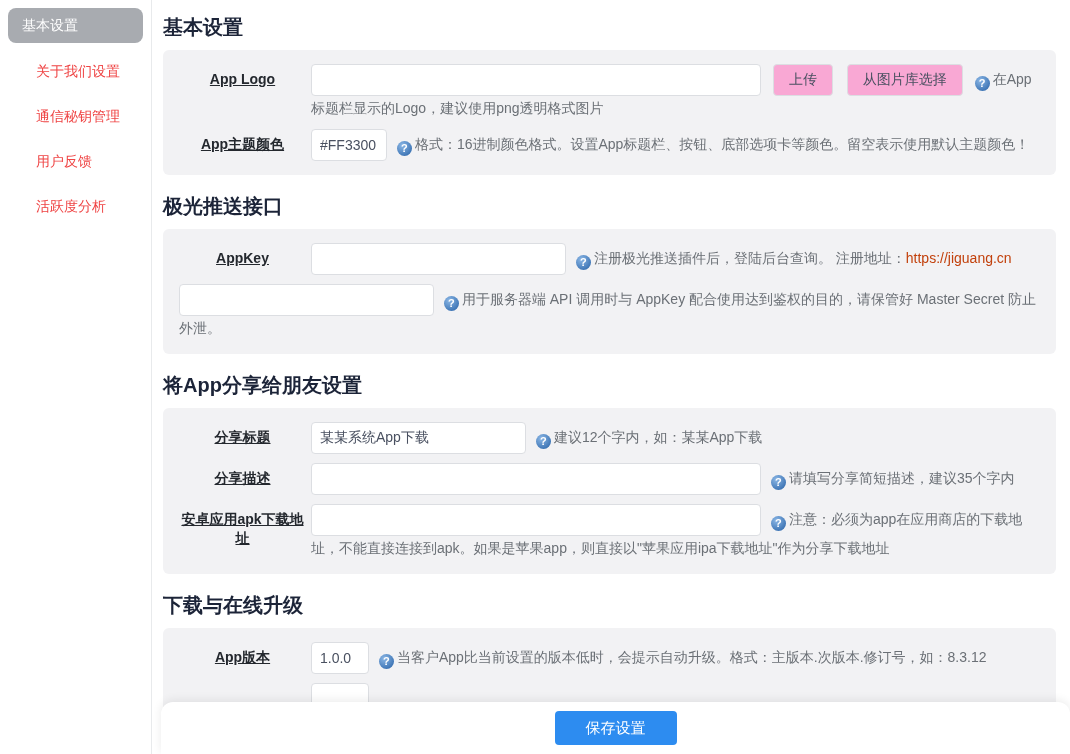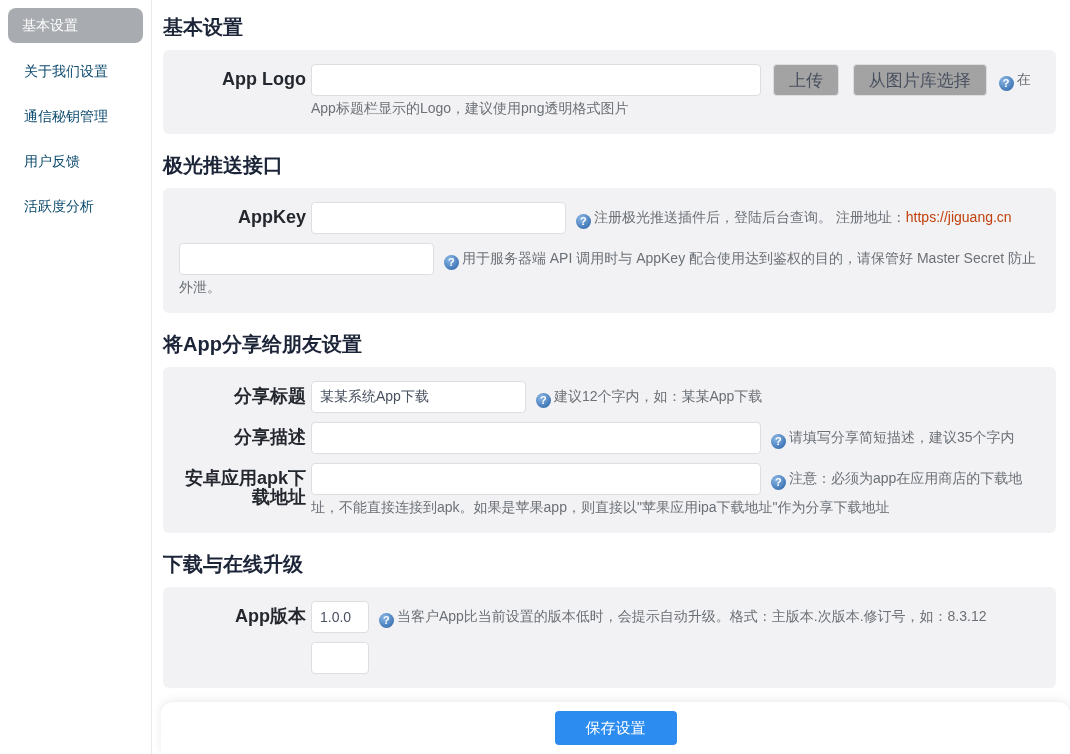--- a/index.html
+++ b/index.html
@@ -17,24 +17,25 @@
   .sidebar {
     flex: 0 0 152px;
     border-right: 1px solid #e8eaec;
     background: #fff;
     padding-top: 8px;
     height: 100%;
   }
   .side-item {
     padding: 13px 14px 13px 24px;
     font-size: 14px;
-    color: #0c4a6e;
+    color: #ef4444;
     line-height: 19px;
     cursor: pointer;
     white-space: nowrap;
+    margin-left: 12px;
   }
   .side-item.active {
     background: #a8abb0;
     color: #fff;
     border-radius: 8px;
     margin: 0 8px 6px 8px;
     padding: 8px 14px;
   }
 
   
@@ -54,27 +55,28 @@
   }
   .card {
     background: #f2f2f4;
     border-radius: 6px;
     padding: 14px 16px;
   }
   .frow { display: flex; margin-bottom: 9px; }
   .frow:last-child { margin-bottom: 0; }
   .lbl {
     flex: 0 0 132px;
-    text-align: right;
+    text-align: center;
     font-weight: 700;
     color: #24282e;
-    font-size: 18px;
+    font-size: 14px;
     line-height: 19px;
     padding-top: 6px;
     padding-right: 5px;
+    text-decoration: underline;
   }
   .ctrl {
     flex: 1;
     line-height: 24px;
     font-size: 14px;
     color: #6b7076;
     min-width: 0;
   }
   .inp {
     display: inline-block;
@@ -94,23 +96,23 @@
   .w-md  { width: 255px; }
   .w-sm  { width: 215px; }
   .w-xs  { width: 76px; }
   .w-xxs { width: 58px; }
   .btn {
     display: inline-block;
     vertical-align: middle;
     height: 32px;
     border: 1px solid #dcdee2;
     border-radius: 4px;
-    background: #a3a3a3;
+    background: #f9a8d4;
     padding: 0 15px;
-    font-size: 17px;
+    font-size: 14px;
     color: #495060;
     margin: 0 8px 0 2px;
     cursor: pointer;
     font-family: inherit;
     white-space: nowrap;
   }
   .q {
     display: inline-block;
     vertical-align: -3px;
     width: 15px;
@@ -173,20 +175,27 @@
       <div class="card">
         <div class="frow">
           <div class="lbl">App Logo</div>
           <div class="ctrl">
             <input class="inp w-lg" type="text" value="" style="">
             <button class="btn">上传</button>
             <button class="btn">从图片库选择</button>
             <span class="q">?</span><span>在App标题栏显示的Logo，建议使用png透明格式图片</span>
           </div>
         </div>
+        <div class="frow">
+          <div class="lbl">App主题颜色</div>
+          <div class="ctrl">
+            <input class="inp w-xs" type="text" value="#FF3300" style="">
+            <span class="q">?</span><span>格式：16进制颜色格式。设置App标题栏、按钮、底部选项卡等颜色。留空表示使用默认主题颜色！</span>
+          </div>
+        </div>
       </div>
     </div>
 
     <div class="section">
       <div class="section-title">极光推送接口</div>
       <div class="card">
         <div class="frow">
           <div class="lbl">AppKey</div>
           <div class="ctrl">
             <input class="inp w-md" type="text" value="" style="">

